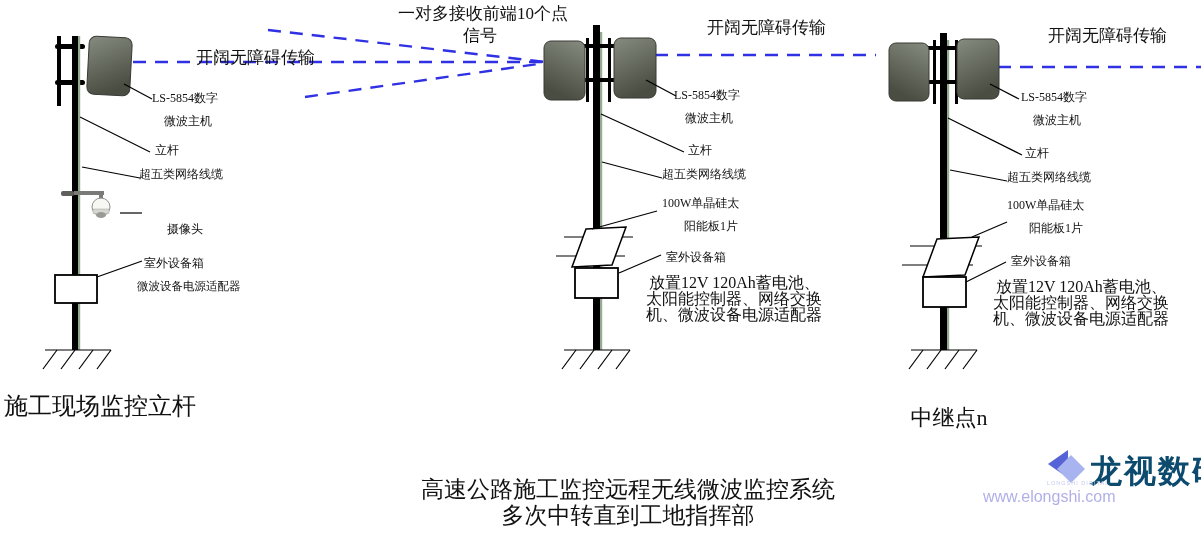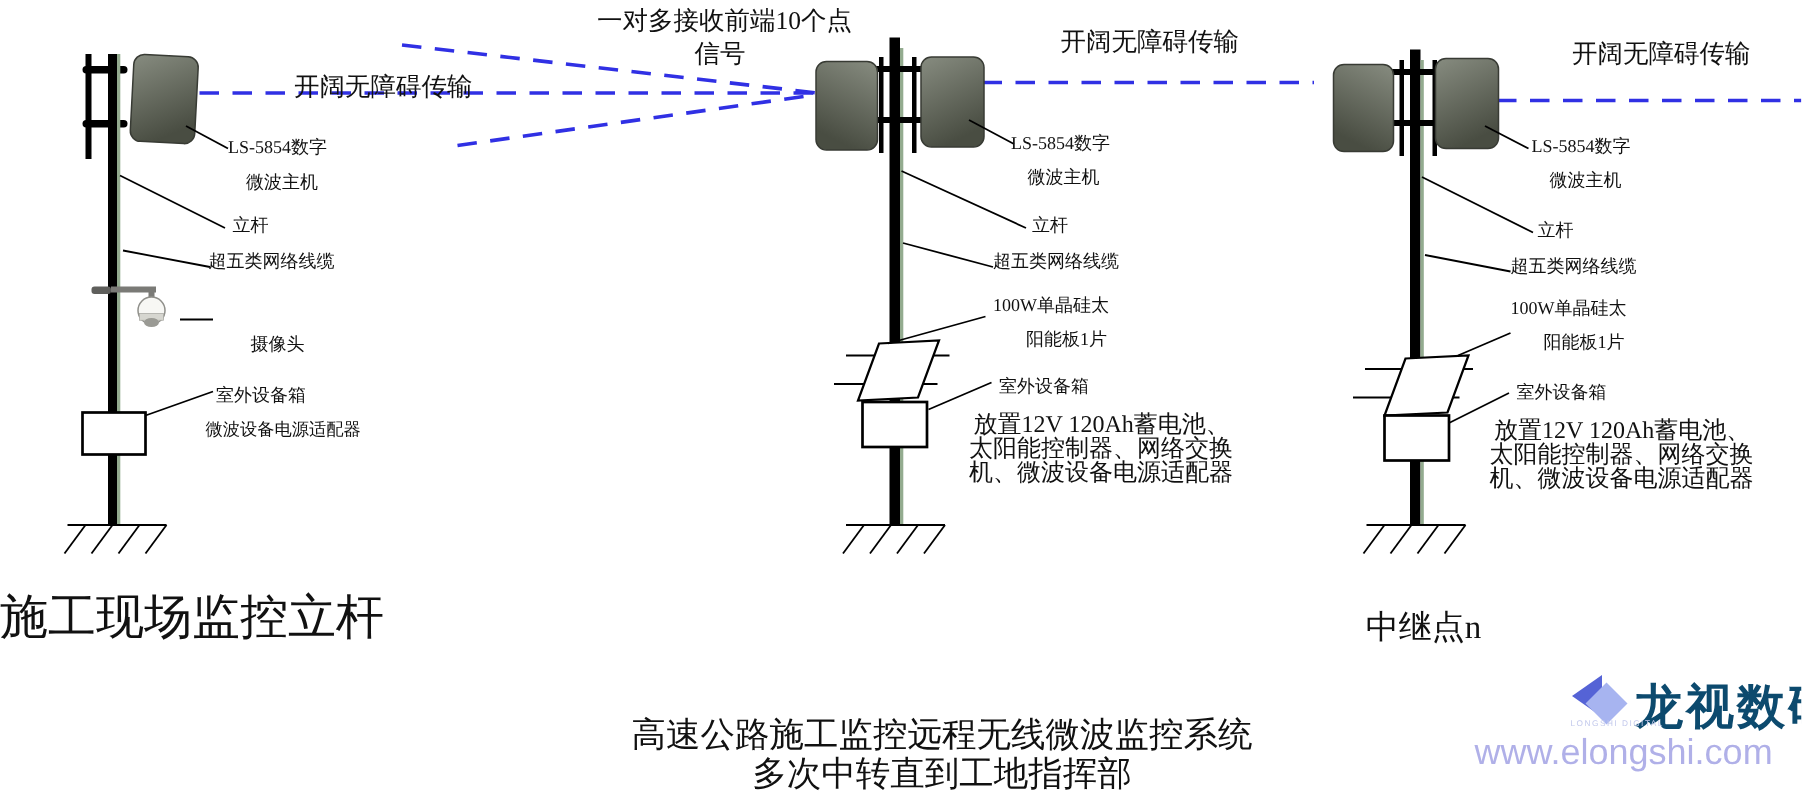--- a/index.html
+++ b/index.html
@@ -6,26 +6,26 @@
   #canvas{
     position:relative;width:1201px;height:536px;background:#ffffff;overflow:hidden;
     font-family:"Liberation Serif", serif;color:#111;
   }
   #draw{position:absolute;left:0;top:0;z-index:0;}
   .txt{position:absolute;z-index:1;white-space:nowrap;}
   .lbl{font-size:12px;}
   .lbl-17{font-size:17px;}
   .note{font-size:16px;}
   .note-sm{font-size:11.5px;}
-  .cap-big{font-size:32px;text-align:center;}
+  .cap-big{font-size:24px;text-align:center;}
   .cap{font-size:22px;text-align:center;}
   .title{font-size:23px;text-align:center;padding-left:36px;}
   .brand{font-family:"Liberation Sans", sans-serif;font-weight:bold;font-size:32px;color:#0c4a6e;letter-spacing:2px;}
   .brand-sub{font-family:"Liberation Sans", sans-serif;font-size:5.5px;color:#c3c9ec;letter-spacing:1px;}
-  .url{font-family:"Liberation Sans", sans-serif;font-size:24px;color:#b0b0e8;}
+  .url{font-family:"Liberation Sans", sans-serif;font-size:16px;color:#b0b0e8;}
 </style>
 </head>
 <body>
 
 <div id="canvas">
 
   <svg id="draw" width="1201" height="536" viewBox="0 0 1201 536">
     <defs>
       <linearGradient id="panelGrad" x1="0" y1="0" x2="0.35" y2="1">
         <stop offset="0" stop-color="#878c80"></stop>

